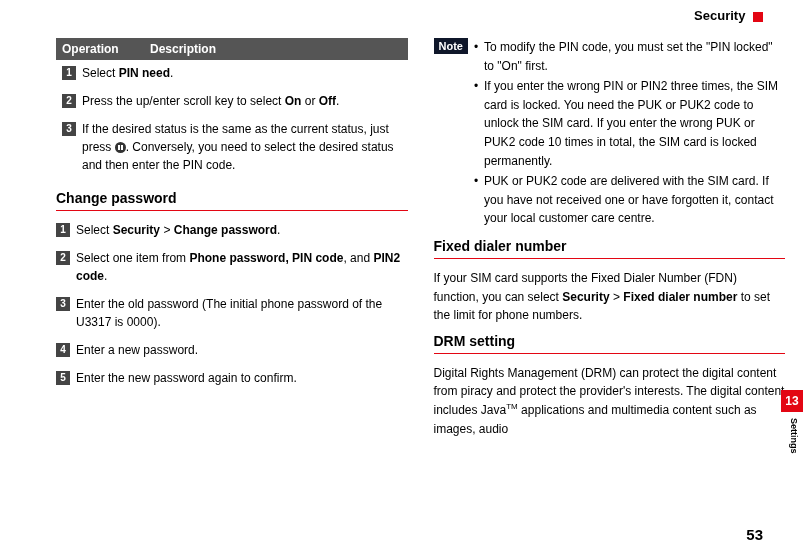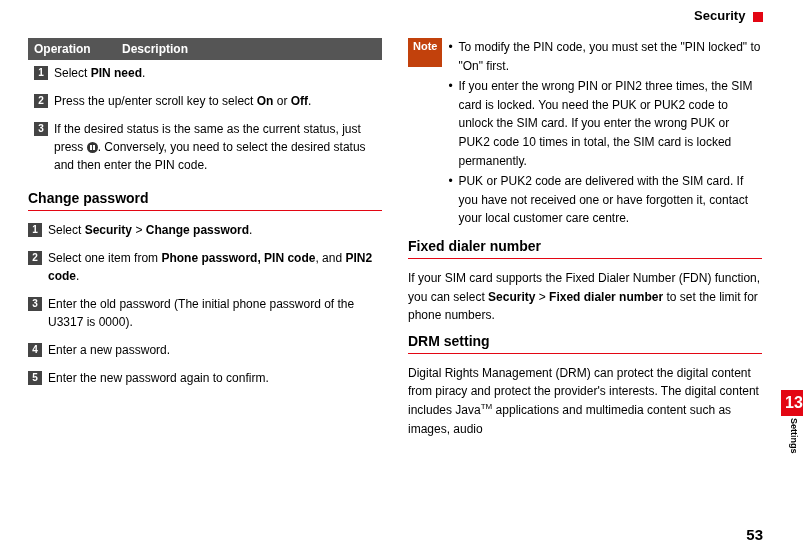--- a/index.html
+++ b/index.html
@@ -24,20 +24,21 @@
     width: 10px;
     height: 10px;
     background: #E30613;
     vertical-align: middle;
     margin-left: 4px;
   }
   .columns {
     display: flex;
     padding: 38px 18px 0 28px;
     gap: 26px;
+    margin-left: 28px;
   }
   .col { width: 354px; }
   .op-table-head {
     background: #555;
     color: #fff;
     display: flex;
     font-weight: bold;
     font-size: 12px;
     padding: 4px 6px;
   }
@@ -77,40 +78,40 @@
     left: 3px; top: 3px;
     width: 2px; height: 5px;
     background: #fff;
     box-shadow: 3px 0 0 #fff;
   }
   .hr-red { border-top: 1px solid #E30613; margin: 4px 0 10px 0; }
   h2 { font-size: 14px; font-weight: bold; margin-top: 6px; }
   .body-text { line-height: 1.55; margin-bottom: 8px; }
   .note-box { display: flex; }
   .note-label {
-    background: #c2410c;
+    background: #0f172a;
     color: #fff;
     font-weight: bold;
     font-size: 11px;
     padding: 2px 5px;
-    height: 29px;
+    height: 16px;
     margin-right: 6px;
     flex-shrink: 0;
   }
   .note-list { flex: 1; }
   .note-item { display: flex; line-height: 1.55; margin-bottom: 2px; }
   .bullet { width: 10px; flex-shrink: 0; }
   .side-tab {
     position: absolute;
     right: 0;
     top: 390px;
     background: #E30613;
     color: #fff;
     font-weight: bold;
-    font-size: 16px;
+    font-size: 12px;
     padding: 4px 4px;
     width: 22px;
     text-align: center;
   }
   .side-label {
     position: absolute;
     right: 4px;
     top: 418px;
     writing-mode: vertical-rl;
     font-size: 9px;

